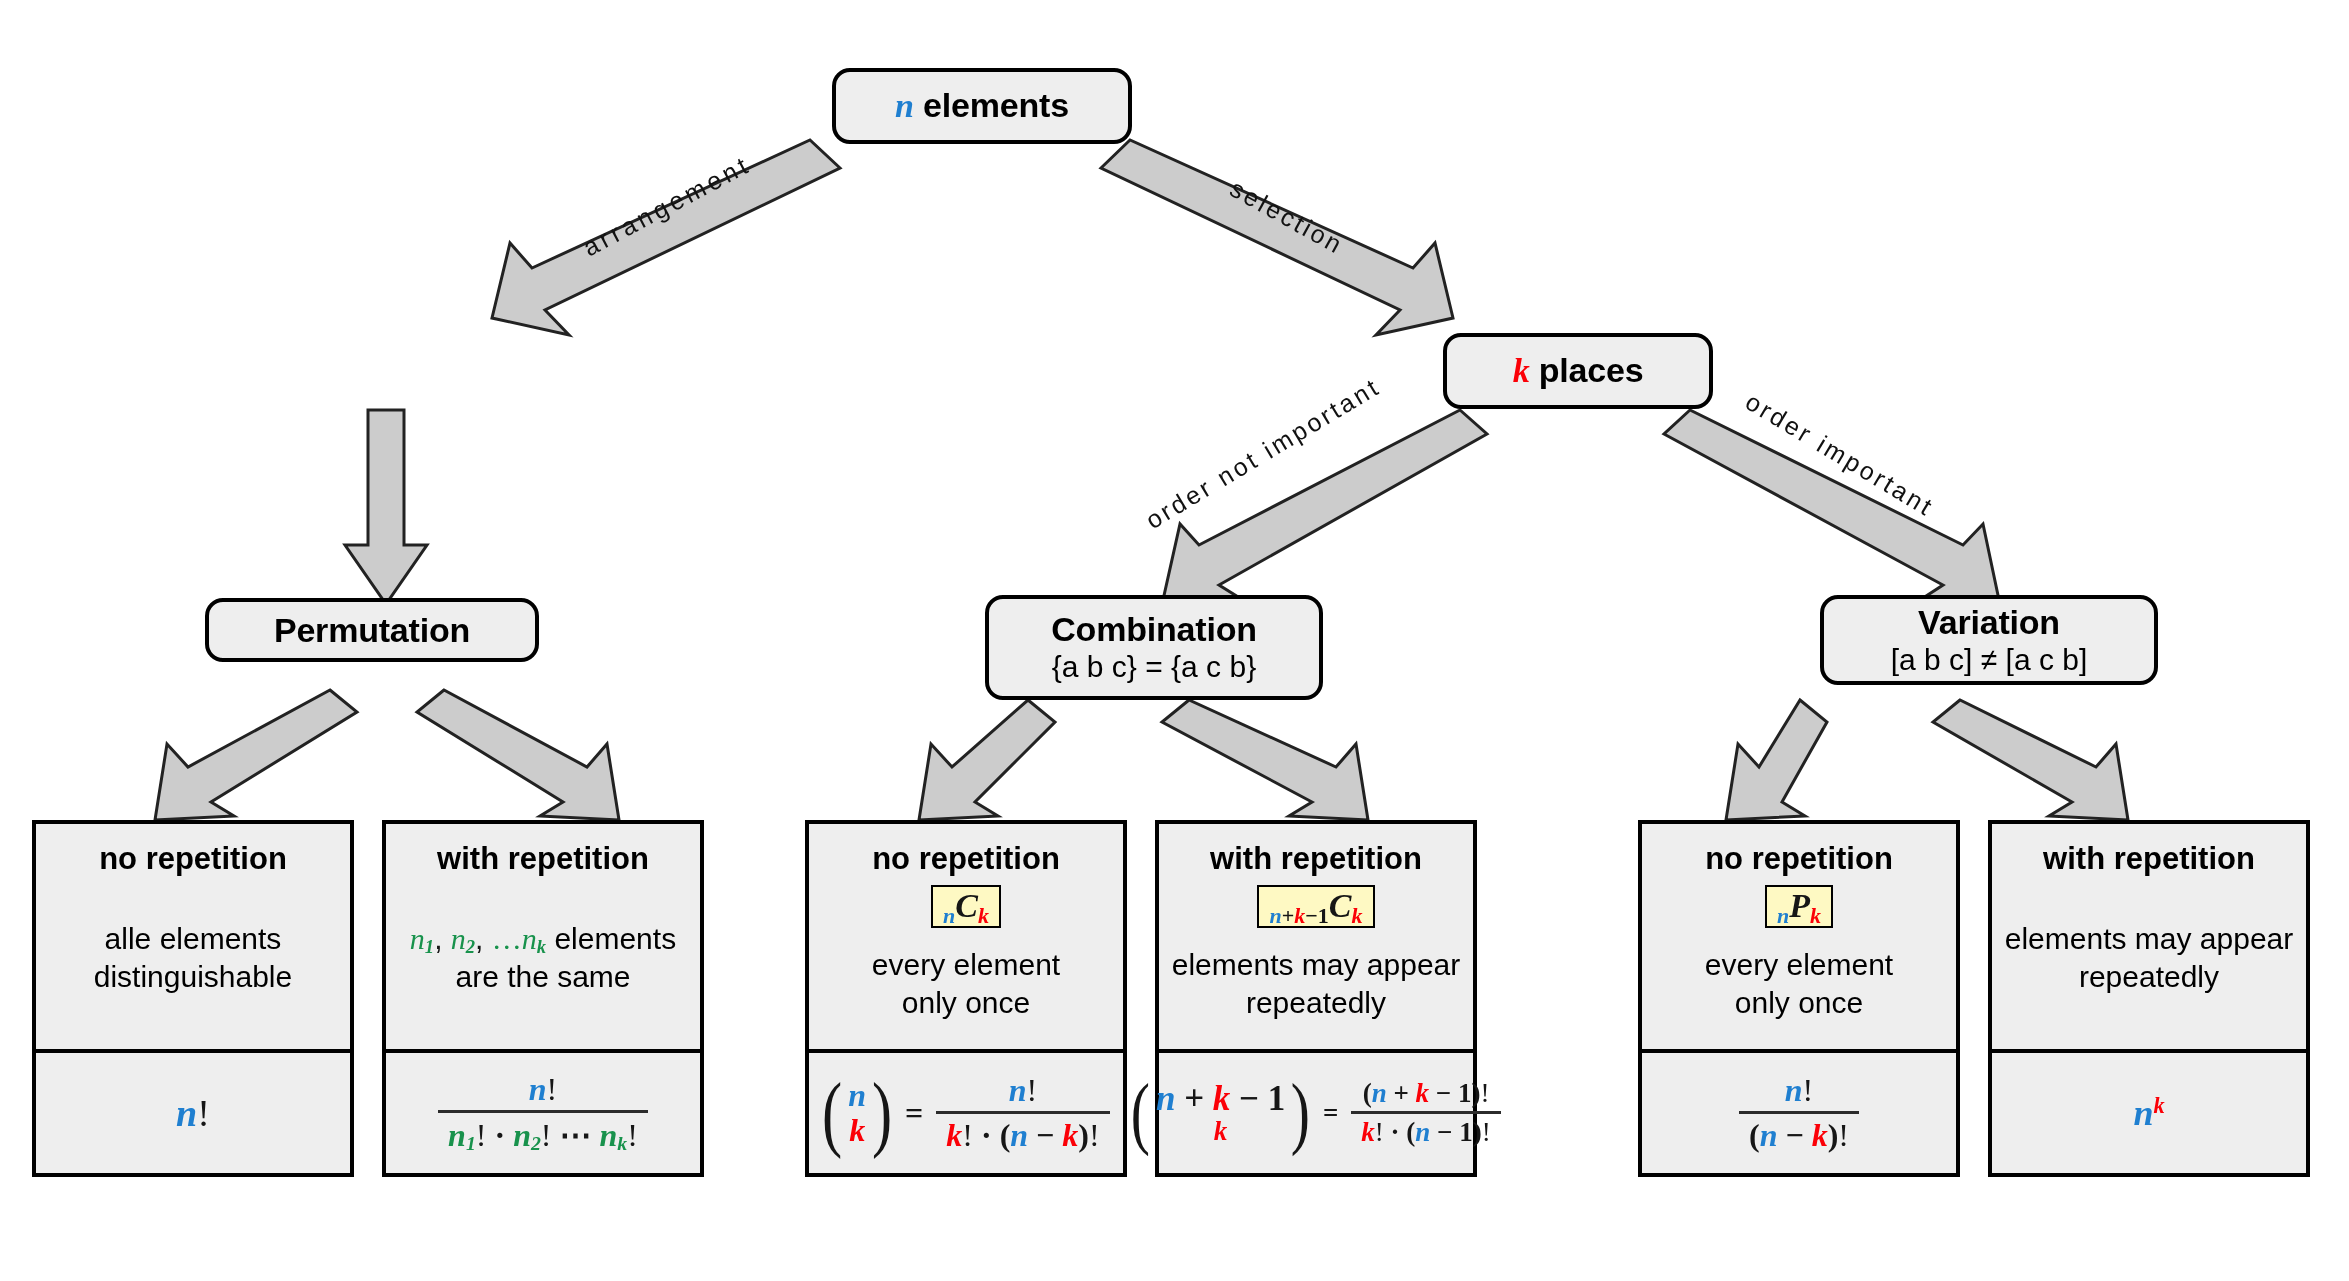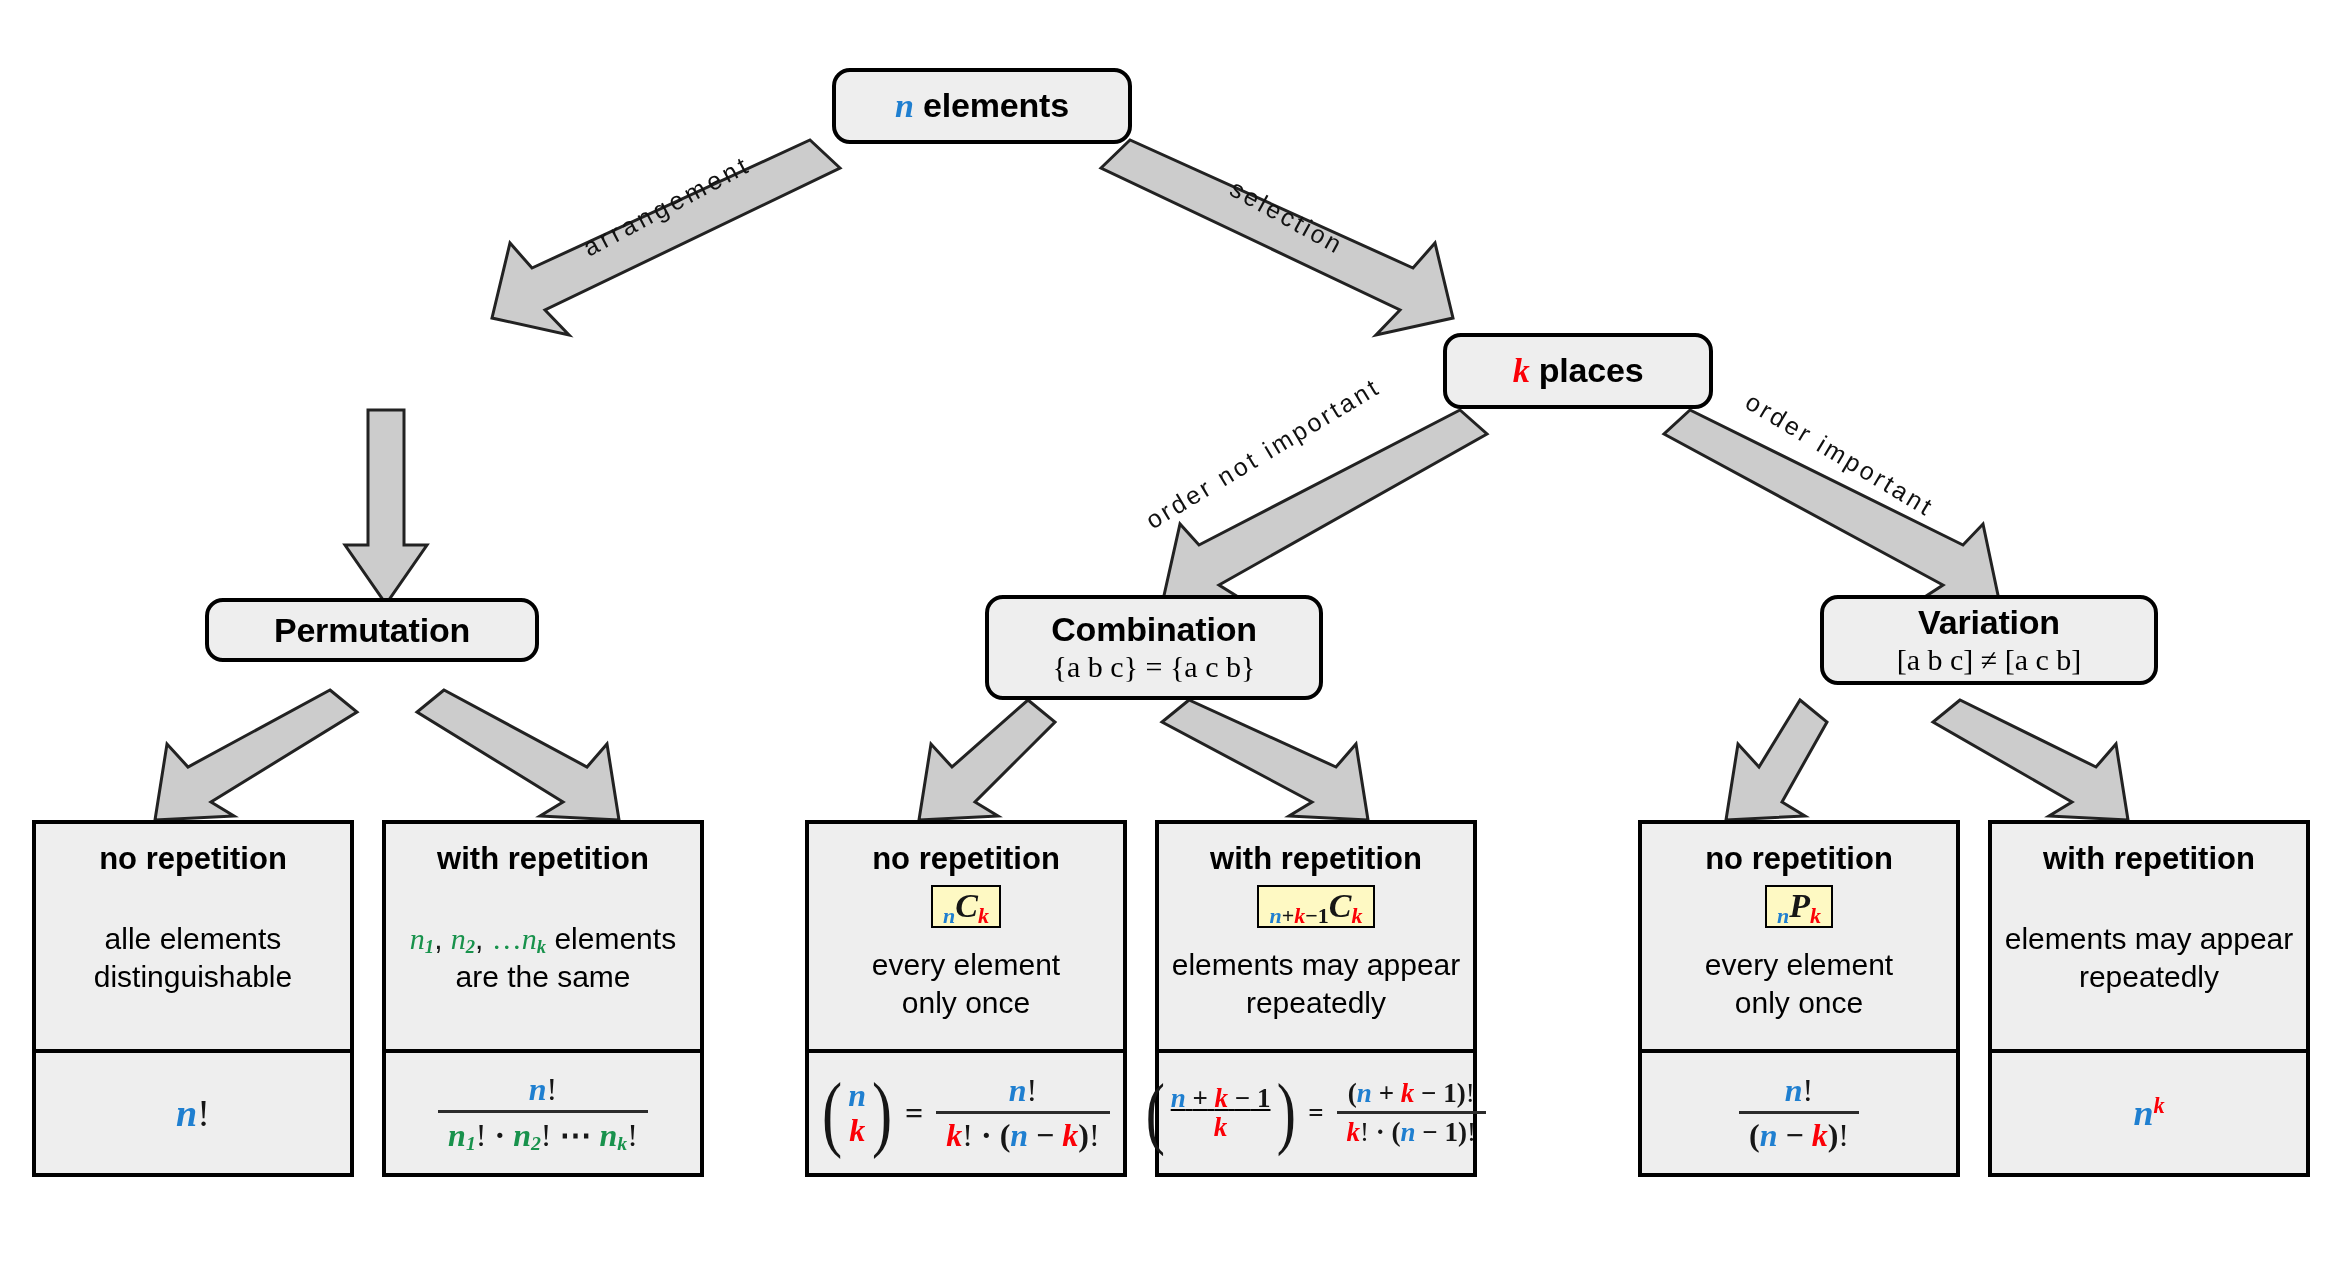--- a/index.html
+++ b/index.html
@@ -43,21 +43,21 @@
     z-index: 4;
   }
   .node .title {
     font-weight: bold;
     font-size: 34px;
     line-height: 1.12;
     letter-spacing: -0.2px;
     white-space: nowrap;
   }
   .node .subtitle {
-    font-family: Liberation Serif, serif;
+    font-family: Liberation Sans, sans-serif;
     font-size: 30px;
     line-height: 1.15;
     margin-top: 2px;
     white-space: nowrap;
   }
 
   
   .leaf {
     position: absolute;
     background: #eeeeee;
@@ -339,21 +339,21 @@
       </div>
       <div class="leaf-desc">
         <div>elements may appear</div>
         <div>repeatedly</div>
       </div>
     </div>
     <div class="leaf-formula" style="font-size:27px;">
       <span class="binom">
         <span class="paren" style="font-size:80px;">(</span>
         <span class="stack">
-          <span style="font-size:27px; white-space:nowrap;text-decoration:underline;"><span class="mi blue">n</span>&nbsp;<span class="op">+</span>&nbsp;<span class="mi red">k</span>&nbsp;<span class="op">−</span>&nbsp;<span class="op">1</span></span>
+          <span style="font-size:35px; white-space:nowrap;"><span class="mi blue">n</span>&nbsp;<span class="op">+</span>&nbsp;<span class="mi red">k</span>&nbsp;<span class="op">−</span>&nbsp;<span class="op">1</span></span>
           <span class="mi red" style="font-size:27px;">k</span>
         </span>
         <span class="paren" style="font-size:80px;">)</span>
       </span>
       <span class="eq" style="font-size:27px;">=</span>
       <span class="frac">
         <span class="num"><span class="op">(</span><span class="mi blue">n</span>&nbsp;<span class="op">+</span>&nbsp;<span class="mi red">k</span>&nbsp;<span class="op">−</span>&nbsp;<span class="op">1</span><span class="op">)</span><span class="bang">!</span></span>
         <span class="den"><span class="mi red">k</span><span class="bang">!</span>&nbsp;<span class="op">·</span>&nbsp;<span class="op">(</span><span class="mi blue">n</span>&nbsp;<span class="op">−</span>&nbsp;<span class="op">1</span><span class="op">)</span><span class="bang">!</span></span>
       </span>
     </div>

